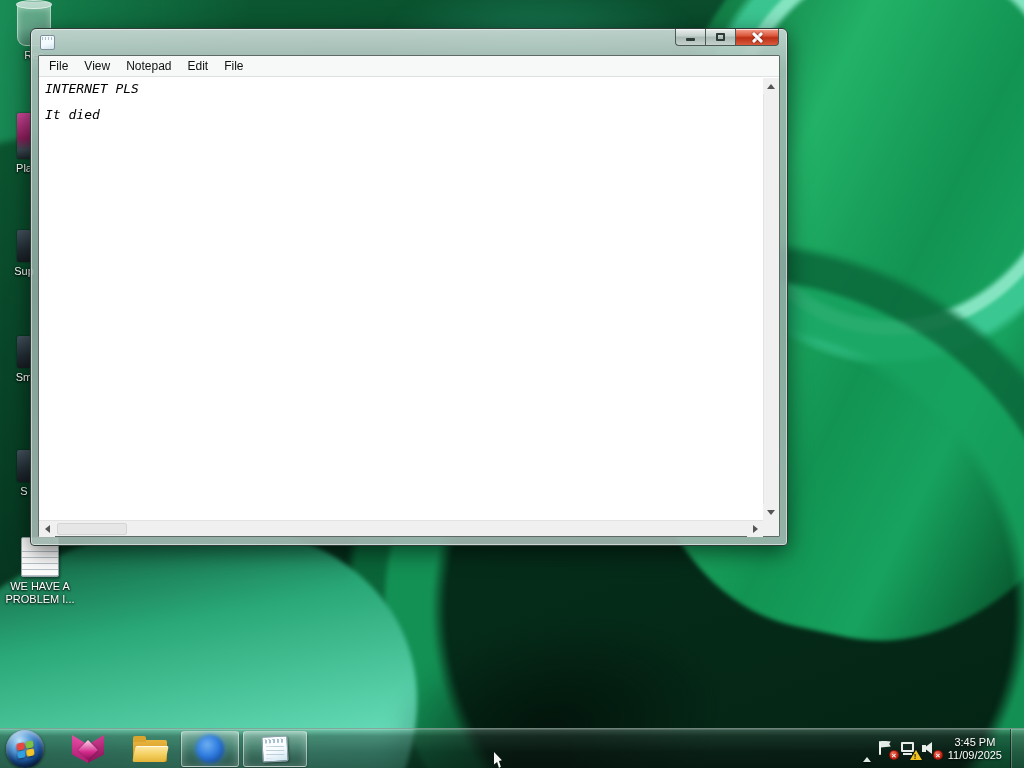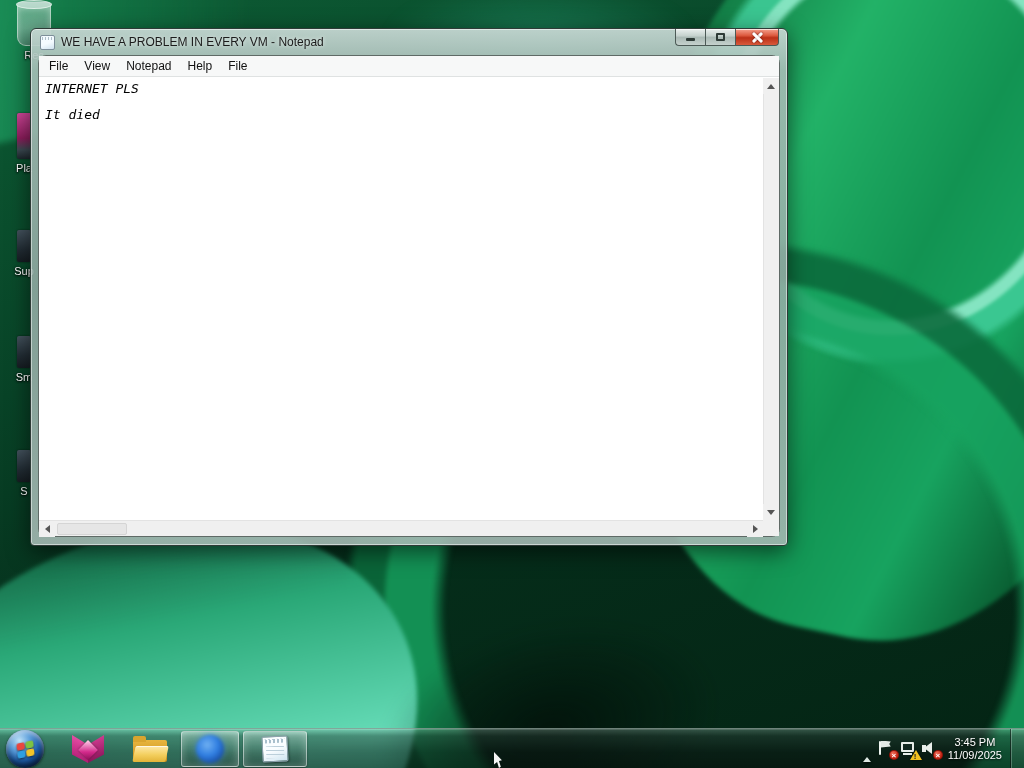--- a/index.html
+++ b/index.html
@@ -71,21 +71,21 @@
     background: linear-gradient(180deg, #f5a28f 0%, #dd5b40 40%, #bb3017 55%, #d95a3c 100%); }
   .glyph-min { width:9px; height:3px; background:#2d3a36; border-radius:1px; margin-top:4px; }
   .glyph-max { width:9px; height:8px; border:2px solid #2d3a36; border-radius:1px; background:transparent; }
   .glyph-close { position:relative; width:11px; height:11px; }
   .glyph-close::before, .glyph-close::after { content:""; position:absolute; left:4px; top:-1px; width:3px; height:13px;
     background:#fff; border-radius:1px; box-shadow:0 0 2px rgba(80,0,0,.8); }
   .glyph-close::before { transform:rotate(45deg); }
   .glyph-close::after { transform:rotate(-45deg); }
 
   .inner { position:absolute; left:7px; right:7px; top:26px; bottom:8px;
-    border:1px solid #5f6a66; background:#fff; border-radius:8px; }
+    border:1px solid #5f6a66; background:#fff; border-radius:1px; }
   .menubar { height:21px; background:#f7f8f8; border-bottom:1px solid #dfe2e2; display:flex; align-items:center; padding-left:2px; }
   .menu-item { font-size:12px; color:#111; padding:0 8px; line-height:20px; cursor:default; }
 
   .editarea { position:absolute; left:0; right:0; top:22px; bottom:0; background:#fff;font-style:italic; }
   .edit-text { position:absolute; left:6px; top:4px; right:18px; bottom:18px;
     font-family:"DejaVu Sans Mono", monospace; font-size:13px; line-height:13px; color:#000; white-space:pre; overflow:hidden; }
 
   .vscroll { position:absolute; top:0; right:0; bottom:16px; width:16px; background:#f0f0f0; border-left:1px solid #e3e3e3; }
   .hscroll { position:absolute; left:0; right:16px; bottom:0; height:16px; background:#f0f0f0; border-top:1px solid #e3e3e3; }
   .scroll-corner { position:absolute; right:0; bottom:0; width:16px; height:16px; background:#f0f0f0; }
@@ -199,43 +199,49 @@
     <div class="dlabel">Sup</div>
   </div>
   <div class="dicon" style="left:4px; top:336px; width:40px;">
     <div class="sliver sliver-dark"></div>
     <div class="dlabel">Sm</div>
   </div>
   <div class="dicon" style="left:4px; top:450px; width:40px;">
     <div class="sliver sliver-dark"></div>
     <div class="dlabel">S</div>
   </div>
+  <div class="dicon" style="left:0px; top:537px; width:80px;">
+    <div class="doc-icon"></div>
+    <div class="dlabel">
+      <div>WE HAVE A</div>
+      <div>PROBLEM I...</div>
+    </div>
+  </div>
 
   <div class="window">
     <div class="titlebar">
       <span class="title-icon"></span>
-      <span class="title-text">WE HAVE A PROBLEM IN EVERY VM - Notepad</span>
       <div class="win-controls">
         <div class="wbtn wbtn-min">
             <span class="glyph-min"></span>
           </div>
         <div class="wbtn wbtn-max">
             <span class="glyph-max"></span>
           </div>
         <div class="wbtn wbtn-close">
             <span class="glyph-close"></span>
           </div>
       </div>
     </div>
     <div class="inner">
       <div class="menubar">
         <span class="menu-item">File</span>
         <span class="menu-item">View</span>
         <span class="menu-item">Notepad</span>
-        <span class="menu-item">Help</span>
+        <span class="menu-item">Edit</span>
         <span class="menu-item">File</span>
       </div>
       <div class="editarea">
         <pre class="edit-text">INTERNET PLS
 
 It died</pre>
         <div class="vscroll">
           <div class="sbtn" style="top:0; right:0;">
               <span class="tri tri-up"></span>
             </div>

